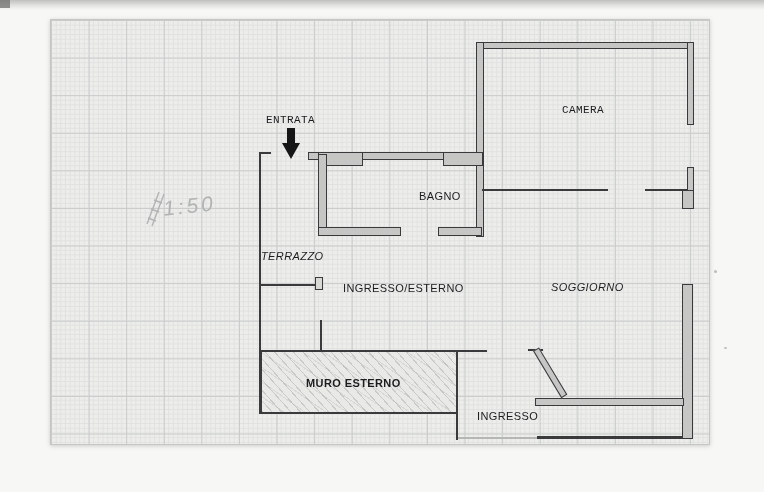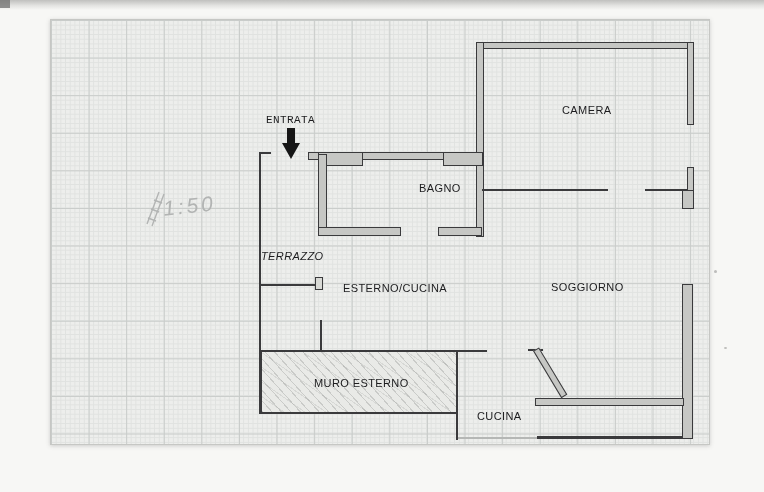--- a/index.html
+++ b/index.html
@@ -134,21 +134,21 @@
   <div class="line-pencil" style="left:458px;top:437px;width:80px;height:2px;"></div>
   <div class="line" style="left:537px;top:436px;width:146px;height:3px;"></div>
   <div class="line" style="left:528px;top:349px;width:15px;height:2px;"></div>
 
   <div class="door-leaf"></div>
 
   <div class="arrow-shaft"></div>
   <div class="arrow-head"></div>
 
   <div class="label" style="left:266px;top:114px;font-family:Liberation Mono, monospace;">ENTRATA</div>
-  <div class="label" style="left:562px;top:104px;">CAMERA</div>
-  <div class="label" style="left:379px;top:182px;padding-left:40px;">BAGNO</div>
+  <div class="label" style="left:562px;top:104px;font-family:Liberation Mono, monospace;">CAMERA</div>
+  <div class="label" style="left:379px;top:190px;padding-left:40px;">BAGNO</div>
   <div class="label" style="left:261px;top:250px;font-style:italic;">TERRAZZO</div>
-  <div class="label" style="left:343px;top:282px;">ESTERNO/CUCINA</div>
-  <div class="label" style="left:551px;top:281px;">SOGGIORNO</div>
-  <div class="label" style="left:314px;top:377px;">MURO ESTERNO</div>
-  <div class="label" style="left:477px;top:410px;">CUCINA</div>
+  <div class="label" style="left:343px;top:282px;">INGRESSO/ESTERNO</div>
+  <div class="label" style="left:551px;top:281px;font-style:italic;">SOGGIORNO</div>
+  <div class="label" style="left:306px;top:377px;font-weight:bold;">MURO ESTERNO</div>
+  <div class="label" style="left:477px;top:410px;">INGRESSO</div>
 
 </div>
 
 </body></html>

